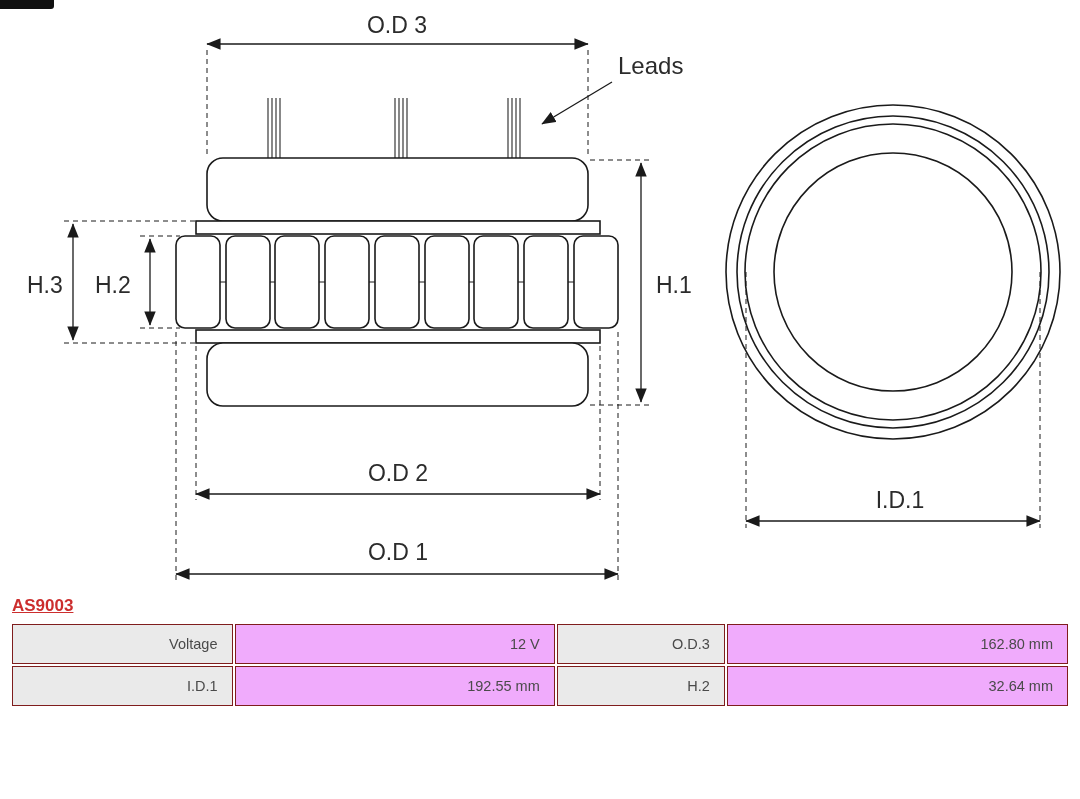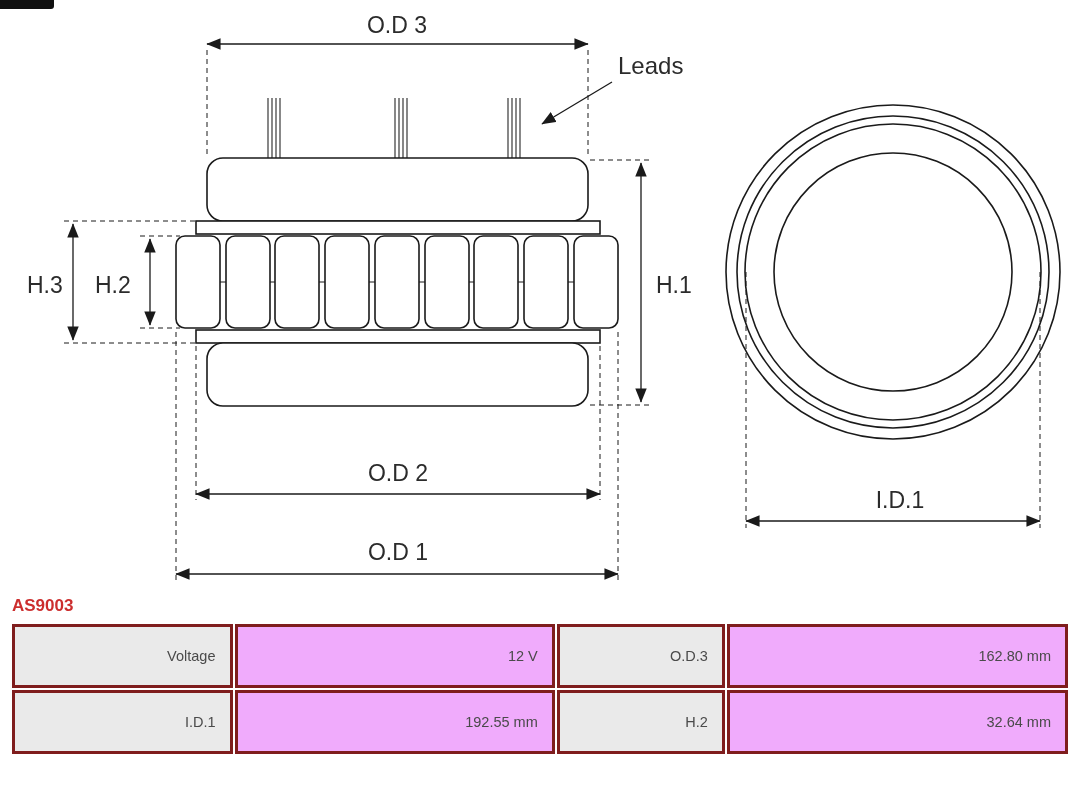--- a/index.html
+++ b/index.html
@@ -7,24 +7,24 @@
   .corner-mark{position:absolute;top:0;left:0;width:54px;height:9px;background:#101010;border-radius:0 0 3px 0;}
   svg{display:block;}
   .part{fill:#ffffff;stroke:#1a1a1a;stroke-width:1.6;}
   .lead{stroke:#6a6a6a;stroke-width:1.6;}
   .dim{stroke:#1a1a1a;stroke-width:1.3;marker-start:url(#arr);marker-end:url(#arr);}
   .ptr{stroke:#1a1a1a;stroke-width:1.3;marker-end:url(#arr);}
   .ext{stroke:#1a1a1a;stroke-width:1;stroke-dasharray:5 4;fill:none;}
   .core{stroke:#1a1a1a;stroke-width:1.2;}
   .lbl{font-family:"Liberation Sans",sans-serif;font-size:23px;fill:#2b2b2b;}
   .lbl-big{font-size:24px;}
-  .part-number{color:#cc2e2e;font-size:17px;font-weight:bold;margin:0 0 6px 12px;}
+  .part-number{color:#cc2e2e;font-size:17px;font-weight:bold;margin:0 0 6px 12px;text-decoration:underline;}
   .spec-wrap{padding:0 10px;}
   table.spec{width:100%;border-collapse:separate;border-spacing:2px;table-layout:fixed;}
-  table.spec td{border:3px solid #7f1d1d;padding:21px 14px;font-size:14.5px;color:#4a4a4a;text-align:right;white-space:nowrap;overflow:hidden;}
+  table.spec td{border:1px solid #7f1d1d;padding:11px 14px;font-size:14.5px;color:#4a4a4a;text-align:right;white-space:nowrap;overflow:hidden;}
   td.lbl-cell{background:#eaeaea;border-color:#eaeaea;}
   td.val-cell{background:#f0abfc;}
 </style>
 </head>
 <body>
 
 <div class="corner-mark"></div>
 
 <svg width="1080" height="596" viewBox="0 0 1080 596">
   <defs>

